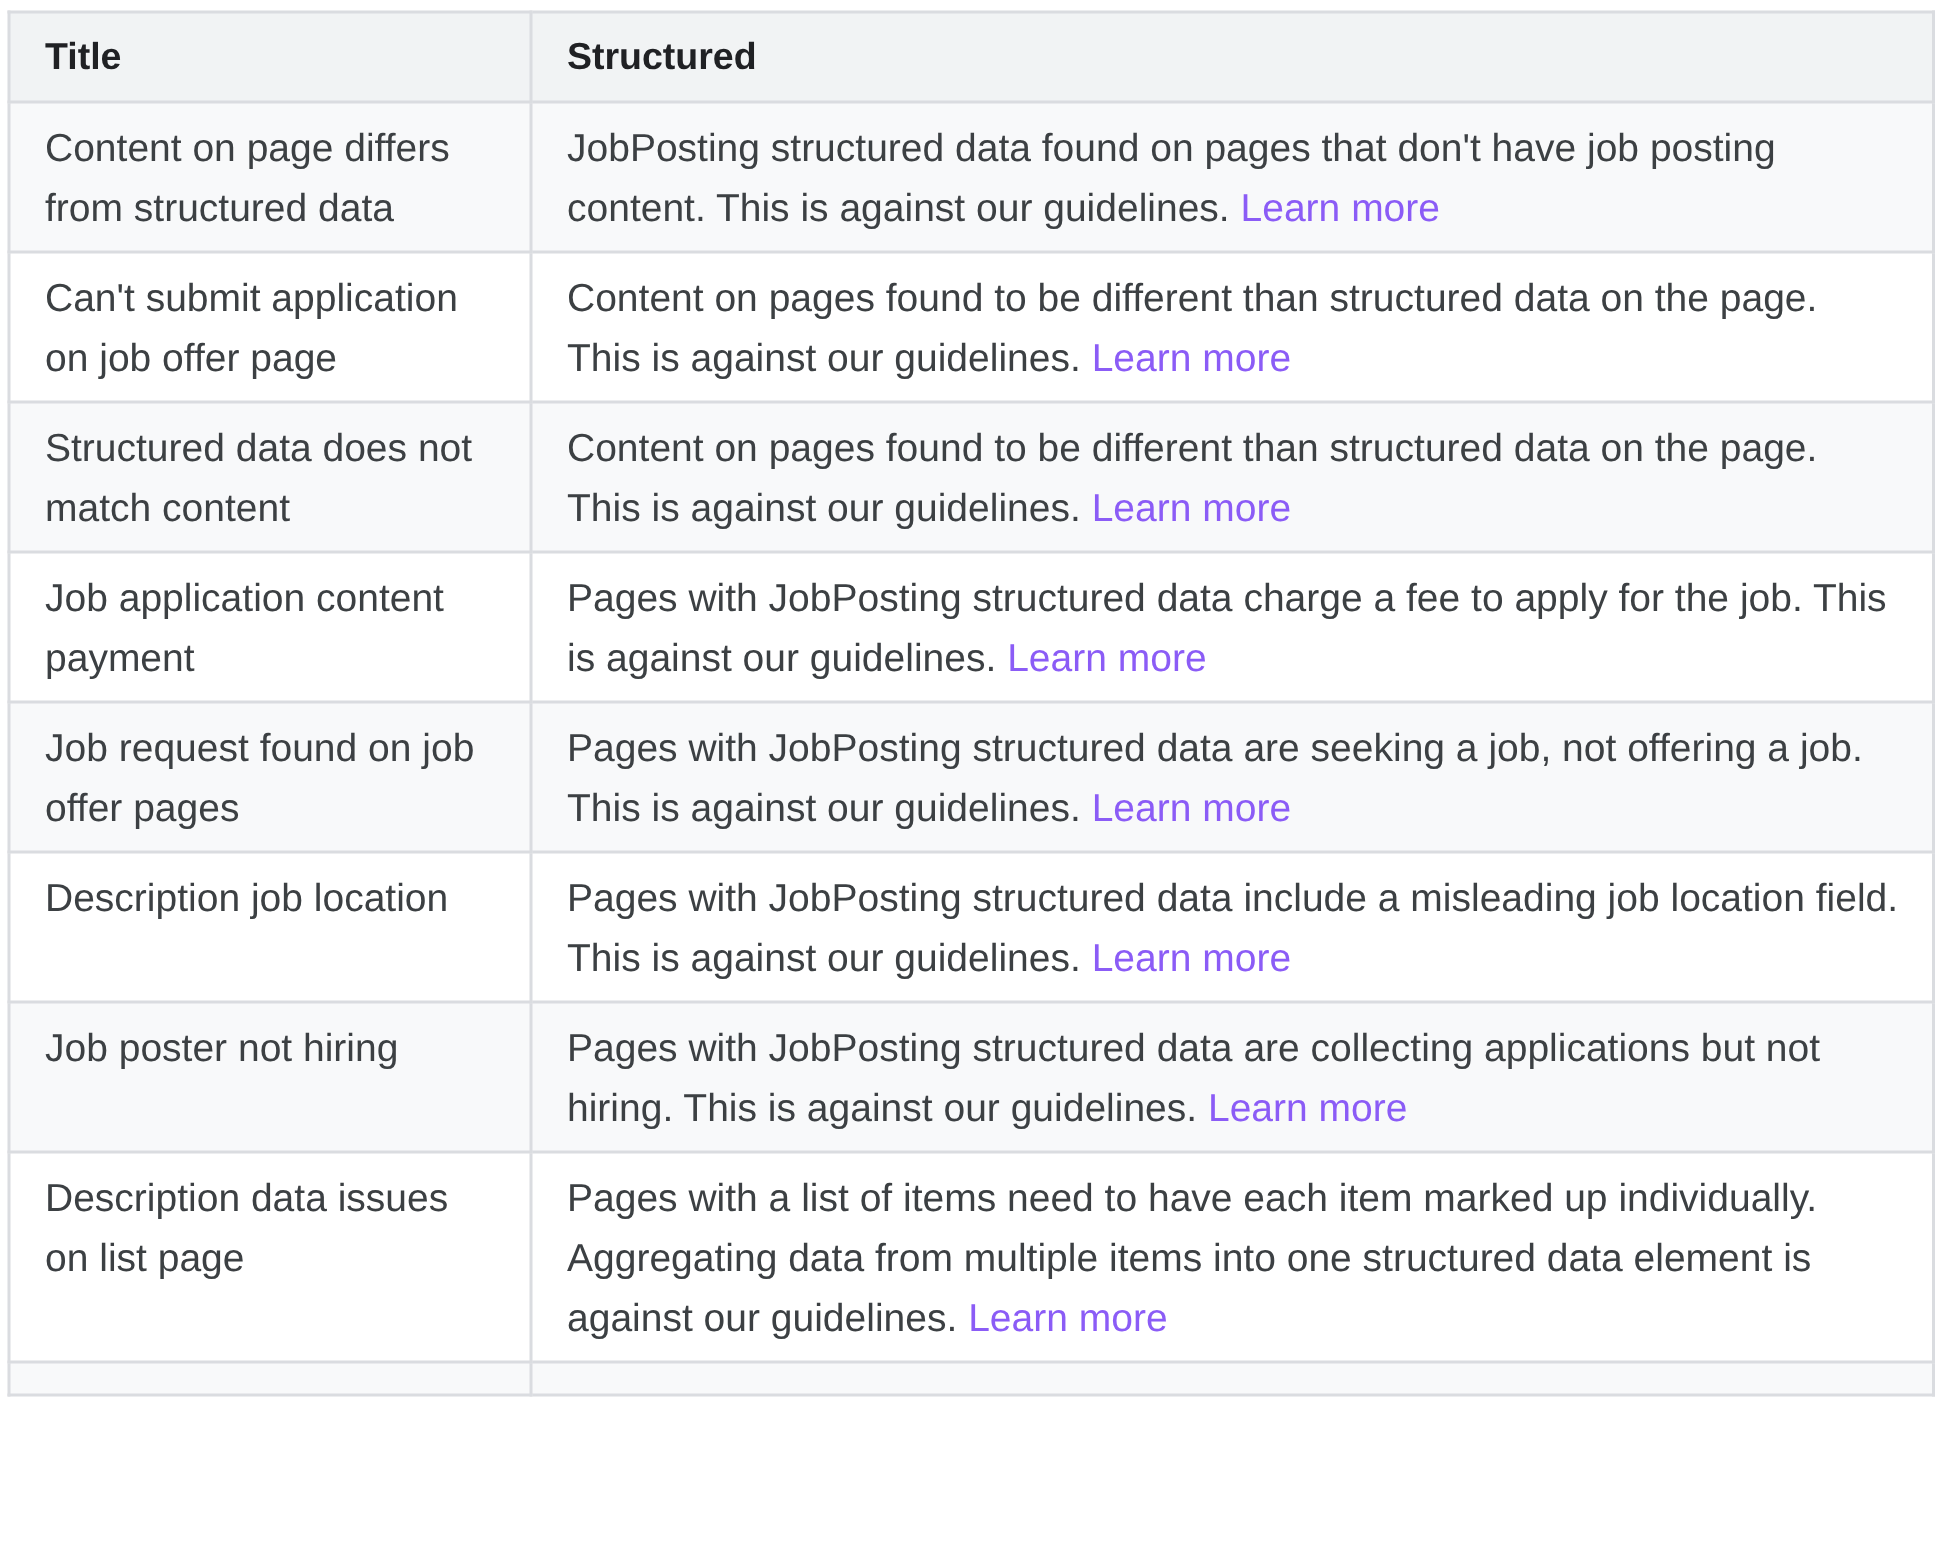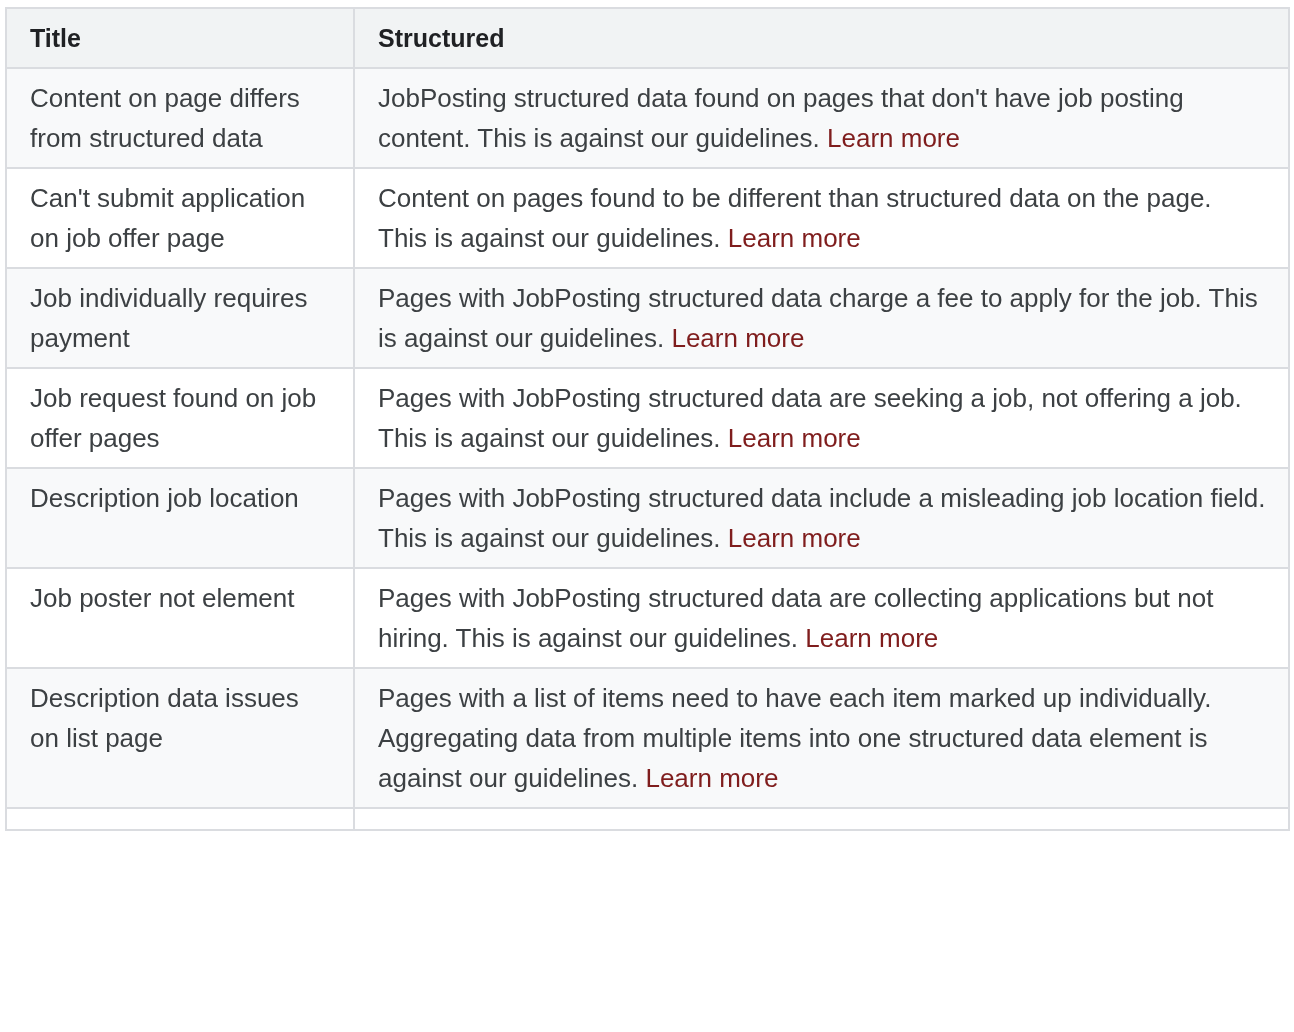--- a/index.html
+++ b/index.html
@@ -40,21 +40,21 @@
       color: #202124;
       font-weight: bold;
       font-size: 25px;
       padding-top: 9px;
       padding-bottom: 9px;
       height: 38px;
     }
     tbody tr:nth-child(odd) td { background: #f8f9fa; }
     tbody tr:nth-child(even) td { background: #ffffff; }
     a.learn {
-      color: #7f1d1d;
+      color: #8b5cf6;
       text-decoration: none;
     }
     tr.partial td { height: 20px; padding: 0; }
   </style>
 </head>
 <body>
 
 <div class="wrap">
   <table>
     <colgroup>
@@ -70,33 +70,37 @@
     <tbody>
       <tr>
         <td>Content on page differs from structured data</td>
         <td><span>JobPosting structured data found on pages that don't have job posting content. This is against our guidelines.</span> <a class="learn" href="#">Learn more</a></td>
       </tr>
       <tr>
         <td>Can't submit application on job offer page</td>
         <td><span>Content on pages found to be different than structured data on the page. This is against our guidelines.</span> <a class="learn" href="#">Learn more</a></td>
       </tr>
       <tr>
-        <td>Job individually requires payment</td>
+        <td>Structured data does not match content</td>
+        <td><span>Content on pages found to be different than structured data on the page. This is against our guidelines.</span> <a class="learn" href="#">Learn more</a></td>
+      </tr>
+      <tr>
+        <td>Job application content payment</td>
         <td><span>Pages with JobPosting structured data charge a fee to apply for the job. This is against our guidelines.</span> <a class="learn" href="#">Learn more</a></td>
       </tr>
       <tr>
         <td>Job request found on job offer pages</td>
         <td><span>Pages with JobPosting structured data are seeking a job, not offering a job. This is against our guidelines.</span> <a class="learn" href="#">Learn more</a></td>
       </tr>
       <tr>
         <td>Description job location</td>
         <td><span>Pages with JobPosting structured data include a misleading job location field. This is against our guidelines.</span> <a class="learn" href="#">Learn more</a></td>
       </tr>
       <tr>
-        <td>Job poster not element</td>
+        <td>Job poster not hiring</td>
         <td><span>Pages with JobPosting structured data are collecting applications but not hiring. This is against our guidelines.</span> <a class="learn" href="#">Learn more</a></td>
       </tr>
       <tr>
         <td>Description data issues on list page</td>
         <td><span>Pages with a list of items need to have each item marked up individually. Aggregating data from multiple items into one structured data element is against our guidelines.</span> <a class="learn" href="#">Learn more</a></td>
       </tr>
       <tr class="partial">
         <td></td>
         <td></td>
       </tr>

